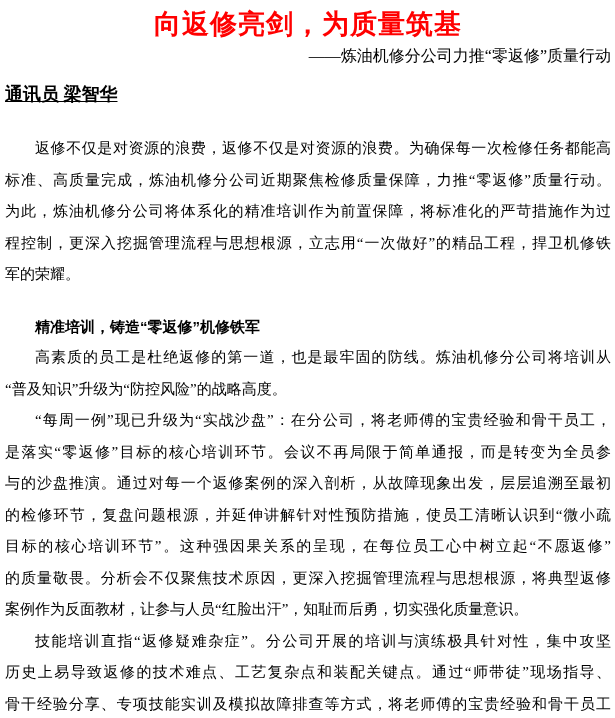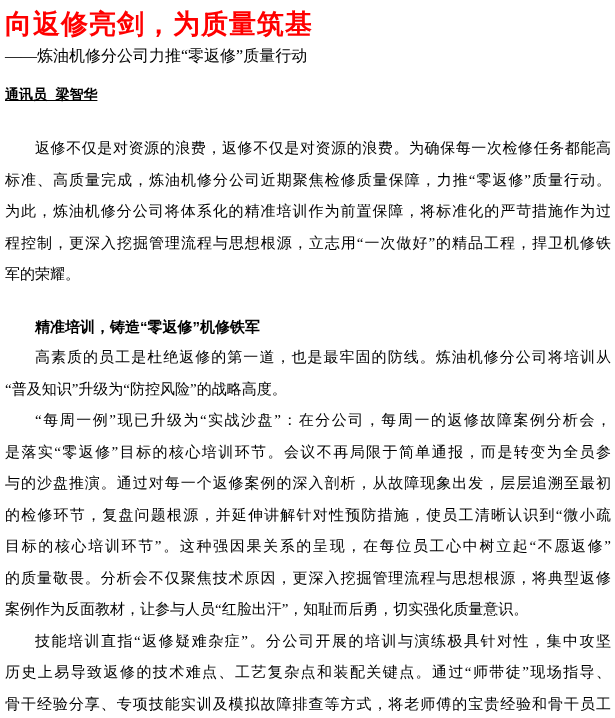--- a/index.html
+++ b/index.html
@@ -9,42 +9,42 @@
     height: 718px;
     background: #ffffff;
     overflow: hidden;
     font-family: "Liberation Serif", "DejaVu Serif", serif;
     color: #000000;
   }
   .content { margin: 0 4px 0 5px; }
 
   .title {
     margin-top: 7px;
-    text-align: left;
+    text-align: center;
     font-family: "Liberation Sans", "DejaVu Sans", sans-serif;
     font-weight: bold;
     font-size: 27px;
     line-height: 34px;
     letter-spacing: 1px;
   }
   .subtitle {
     margin-top: 3px;
-    text-align: left;
+    text-align: right;
     font-size: 16px;
     line-height: 23px;
   }
   .byline-row {
     margin-top: 18px;
     line-height: 18px;
   }
   .byline {
     display: inline-block;
-    font-family: Liberation Mono, monospace;
+    font-family: Liberation Serif, serif;
     font-weight: bold;
-    font-size: 14px;
+    font-size: 18px;
     text-decoration: underline;
   }
 
   .bodytext { margin-top: 29px; }
   .line {
     font-size: 15px;
     height: 31.5px;
     line-height: 31.5px;
     text-align: justify;
     text-align-last: justify;
@@ -81,21 +81,21 @@
       <div class="line">标准、高质量完成，炼油机修分公司近期聚焦检修质量保障，力推“零返修”质量行动。</div>
       <div class="line">为此，炼油机修分公司将体系化的精准培训作为前置保障，将标准化的严苛措施作为过</div>
       <div class="line">程控制，更深入挖掘管理流程与思想根源，立志用“一次做好”的精品工程，捍卫机修铁</div>
       <div class="line parend">军的荣耀。</div>
 
       <div class="line indent heading">精准培训，铸造“零返修”机修铁军</div>
 
       <div class="line indent">高素质的员工是杜绝返修的第一道，也是最牢固的防线。炼油机修分公司将培训从</div>
       <div class="line parend">“普及知识”升级为“防控风险”的战略高度。</div>
 
-      <div class="line indent">“每周一例”现已升级为“实战沙盘”：在分公司，每周一的返修故障案例分析会，</div>
+      <div class="line indent">“每周一例”现已升级为“实战沙盘”：在分公司，将老师傅的宝贵经验和骨干员工，</div>
       <div class="line">是落实“零返修”目标的核心培训环节。会议不再局限于简单通报，而是转变为全员参</div>
       <div class="line">与的沙盘推演。通过对每一个返修案例的深入剖析，从故障现象出发，层层追溯至最初</div>
       <div class="line">的检修环节，复盘问题根源，并延伸讲解针对性预防措施，使员工清晰认识到“微小疏</div>
       <div class="line">目标的核心培训环节”。这种强因果关系的呈现，在每位员工心中树立起“不愿返修”</div>
       <div class="line">的质量敬畏。分析会不仅聚焦技术原因，更深入挖掘管理流程与思想根源，将典型返修</div>
       <div class="line parend">案例作为反面教材，让参与人员“红脸出汗”，知耻而后勇，切实强化质量意识。</div>
 
       <div class="line indent">技能培训直指“返修疑难杂症”。分公司开展的培训与演练极具针对性，集中攻坚</div>
       <div class="line">历史上易导致返修的技术难点、工艺复杂点和装配关键点。通过“师带徒”现场指导、</div>
       <div class="line">骨干经验分享、专项技能实训及模拟故障排查等方式，将老师傅的宝贵经验和骨干员工</div>

